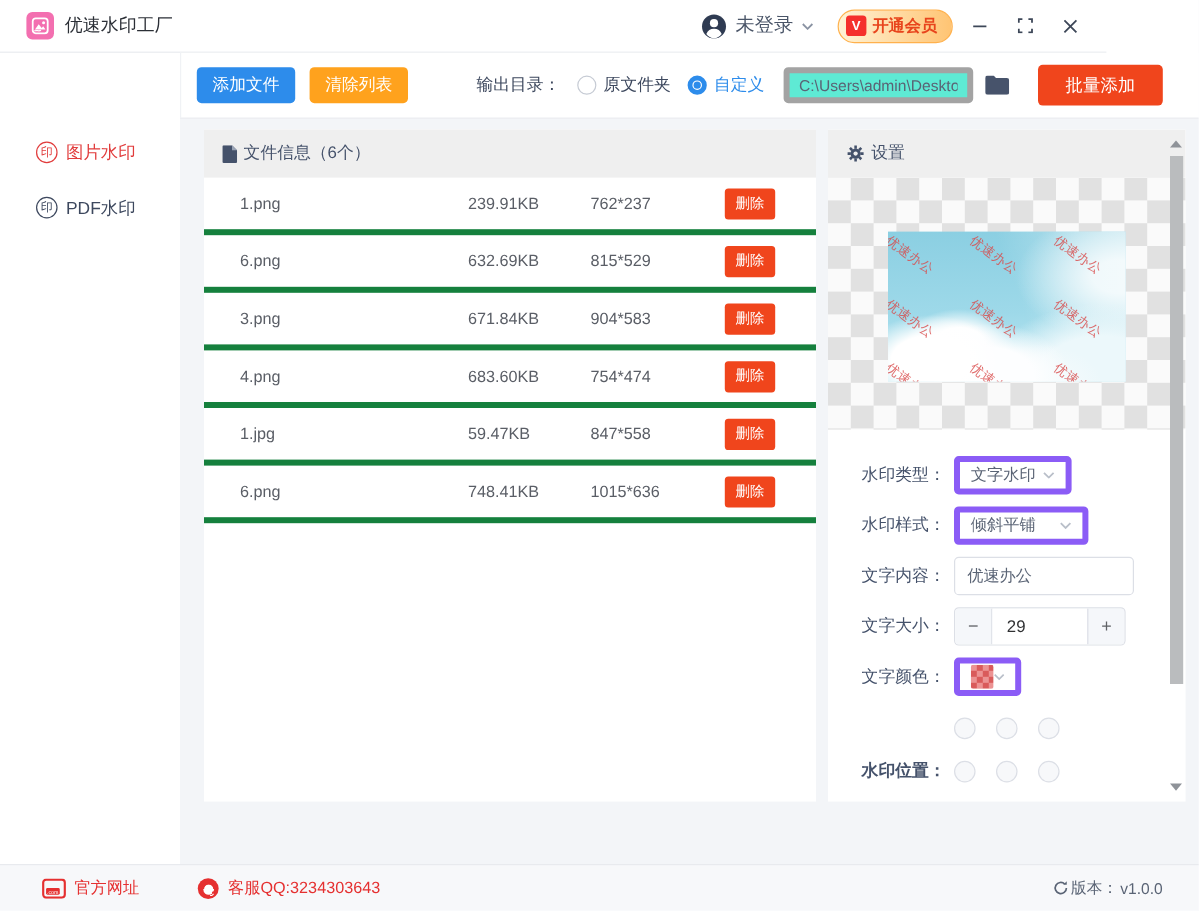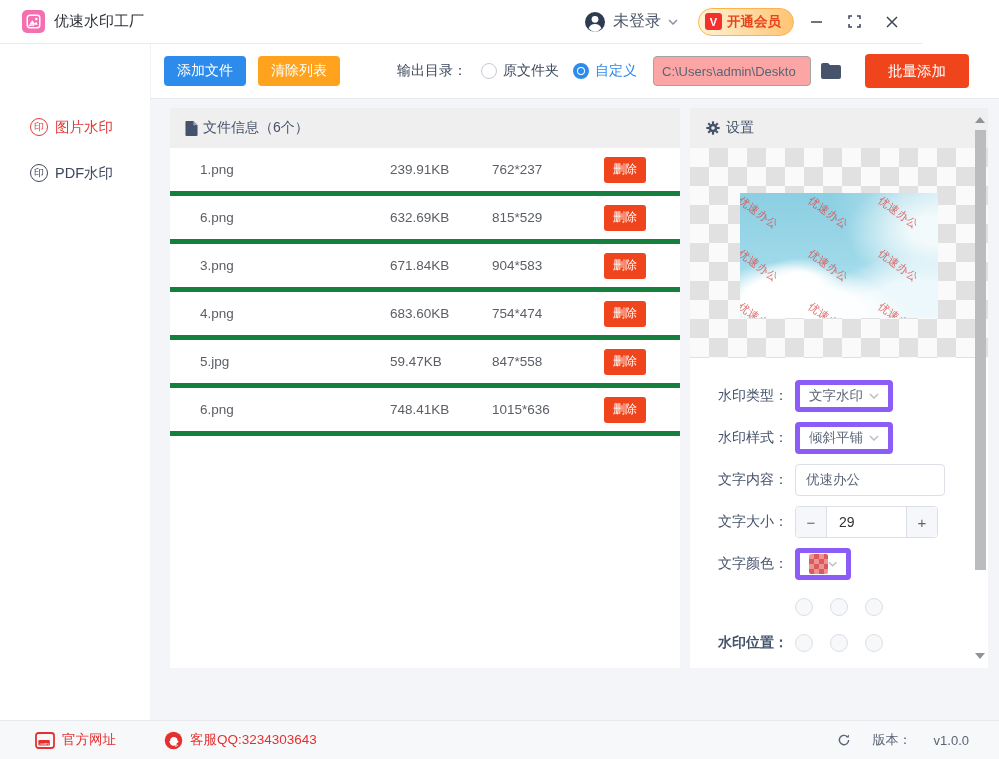--- a/index.html
+++ b/index.html
@@ -31,22 +31,22 @@
          font-family:inherit; }
   .btn-add { background:#2D8CEB; }
   .btn-clear { background:#FFA21D; margin-left:12px; }
   .out-group { margin-left:auto; display:flex; align-items:center; }
   .out-label { font-size:14px; color:#3D485E; }
   .radio-item { display:flex; align-items:center; gap:6px; margin-left:14px; cursor:pointer; }
   .radio-off { width:16px; height:16px; border-radius:50%; border:1px solid #C6CBD4; background:#fff; }
   .radio-on  { width:16px; height:16px; border-radius:50%; border:4px solid #2D8CEB; background:#fff; position:relative; }
   .radio-on::after { content:""; position:absolute; left:1px; top:1px; width:6px; height:6px; border-radius:50%; background:#2D8CEB; }
   .radio-label { font-size:14px; color:#3D485E; }
-  .path-input { margin-left:16px; width:158px; height:30px; border:1px solid #a3a3a3; border-radius:4px;
-                font-size:13px; color:#5A6475; padding:0 8px; font-family:inherit; background:#fca5a5; }
+  .path-input { margin-left:16px; width:158px; height:30px; border:5px solid #a3a3a3; border-radius:4px;
+                font-size:13px; color:#5A6475; padding:0 8px; font-family:inherit; background:#5eead4; }
   .folder-btn { margin-left:10px; cursor:pointer; display:flex; }
   .btn-batch { background:#F0451C; height:34px; padding:0 23px; font-size:14.5px; margin-left:24px; }
 
   
   .sidebar { position:absolute; left:0; top:45px; width:150px; height:675px; background:#fff; }
   .side-item { display:flex; align-items:center; gap:7px; padding-left:30px; height:24px; margin-top:22px; cursor:pointer;
                color:#3D485E; font-size:14.5px; }
   .side-item.active { color:#E13C3C; }
   .side-item:first-child { margin-top:70px; }
   .stamp { width:18px; height:18px; border-radius:50%; border:1.5px solid currentColor; font-size:10px;
@@ -80,21 +80,21 @@
        radial-gradient(85px 55px at 97% 30%, rgba(255,255,255,.8) 25%, rgba(255,255,255,0) 100%),
        linear-gradient(250deg, rgba(255,255,255,.5) 0%, rgba(255,255,255,0) 45%),
        linear-gradient(180deg, #8BCFE2 0%, #9ED9E9 55%, #C2E9F3 100%); }
   .wm { position:absolute; font-size:11px; color:rgba(217,74,74,.82); transform:rotate(36deg);
         transform-origin:0 0; white-space:nowrap; letter-spacing:.5px; }
   .fields { padding:22px 0 0 28px; }
   .f-row { display:flex; align-items:center; height:32px; margin-bottom:10px; }
   .f-label { width:77px; font-size:14px; color:#45526B; flex:none; }
   .select { height:32px; border:5px solid #8b5cf6; border-radius:4px; background:#fff; display:flex; align-items:center;
             justify-content:space-between; padding:0 9px; font-size:13.5px; color:#5A6475; cursor:pointer; }
-  .sel-type { width:98px; } .sel-style { width:98px; }
+  .sel-type { width:98px; } .sel-style { width:112px; }
   .text-input { width:150px; height:32px; border:1px solid #DCDFE6; border-radius:4px; padding:0 10px;
                 font-size:13.5px; color:#5A6475; font-family:inherit; }
   .stepper { width:143px; height:32px; border:1px solid #DCDFE6; border-radius:4px; display:flex; overflow:hidden; }
   .step-btn { width:31px; background:#F5F7FA; border:none; color:#606266; font-size:15px; cursor:pointer; flex:none; font-family:inherit; }
   .step-minus { border-right:1px solid #DCDFE6; }
   .step-plus { border-left:1px solid #DCDFE6; }
   .step-val { flex:1; display:flex; align-items:center; padding-left:12px; font-size:14px; color:#303133; background:#fff; }
   .color-select { width:56px; }
   .swatch { width:20px; height:20px; border-radius:2px;
             background-image:conic-gradient(#D95B5B 25%,#EC9393 25% 50%,#D95B5B 50% 75%,#EC9393 75%);
@@ -108,21 +108,21 @@
   .sb-arrow-up { top:9px; border-bottom:6px solid #8F9399; }
   .sb-arrow-down { bottom:9px; border-top:6px solid #8F9399; }
   .sb-thumb { position:absolute; right:2px; top:22px; width:11px; height:440px; background:#BABCBE; cursor:pointer; }
 
   
   .statusbar { position:absolute; left:0; top:720px; width:999px; height:39px; background:#F7F8FA;
                border-top:1px solid #E8EAEE; display:flex; align-items:center; padding:0 30px 0 35px; }
   .sb-item { display:flex; align-items:center; gap:7px; cursor:pointer; }
   .sb-red { color:#E53030; font-size:13.5px; }
   .sb-qq { margin-left:48px; }
-  .sb-version { margin-left:auto; color:#5A6475; font-size:13px; display:flex; align-items:center; gap:22px; }
+  .sb-version { margin-left:auto; color:#5A6475; font-size:13px; display:flex; align-items:center; gap:2px; }
 </style>
 </head>
 <body>
 
 <div class="titlebar">
   <div class="app-icon">
     <svg width="15" height="15" viewBox="0 0 24 24">
       <rect x="2" y="2" width="20" height="20" rx="4" fill="none" stroke="#fff" stroke-width="2.4"></rect>
       <path d="M5 17l5-7 4 5 2-2.5 3 4.5z" fill="#fff"></path>
       <circle cx="16.5" cy="8" r="2" fill="#fff"></circle>
@@ -234,21 +234,21 @@
   </div>
 
   <div class="cols file-row">
     <span>4.png</span>
     <span>683.60KB</span>
     <span>754*474</span>
     <span><button class="btn-del">删除</button></span>
   </div>
 
   <div class="cols file-row">
-    <span>5.jpg</span>
+    <span>1.jpg</span>
     <span>59.47KB</span>
     <span>847*558</span>
     <span><button class="btn-del">删除</button></span>
   </div>
 
   <div class="cols file-row">
     <span>6.png</span>
     <span>748.41KB</span>
     <span>1015*636</span>
     <span><button class="btn-del">删除</button></span>

